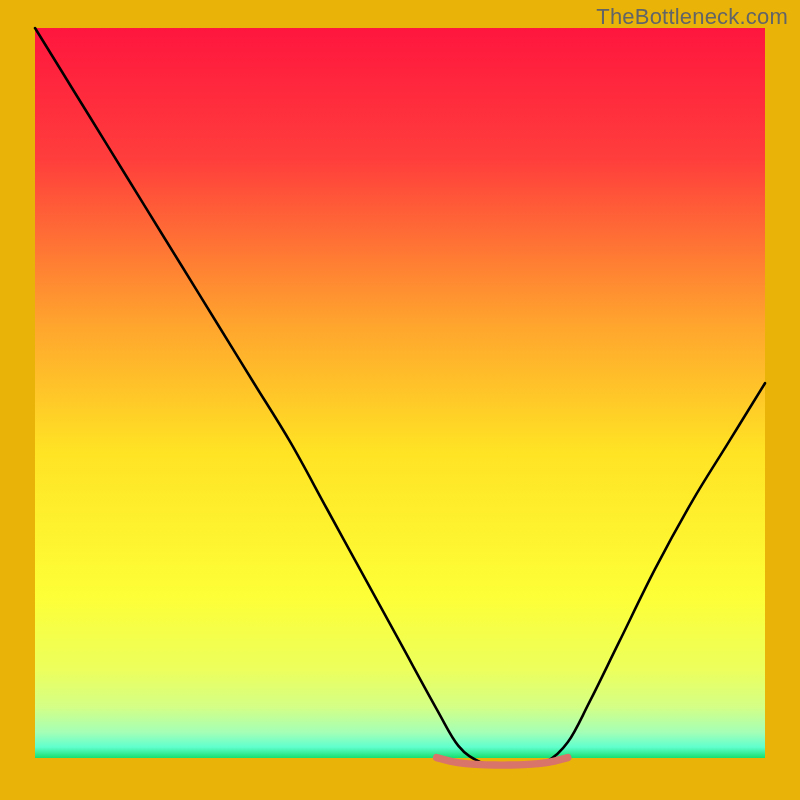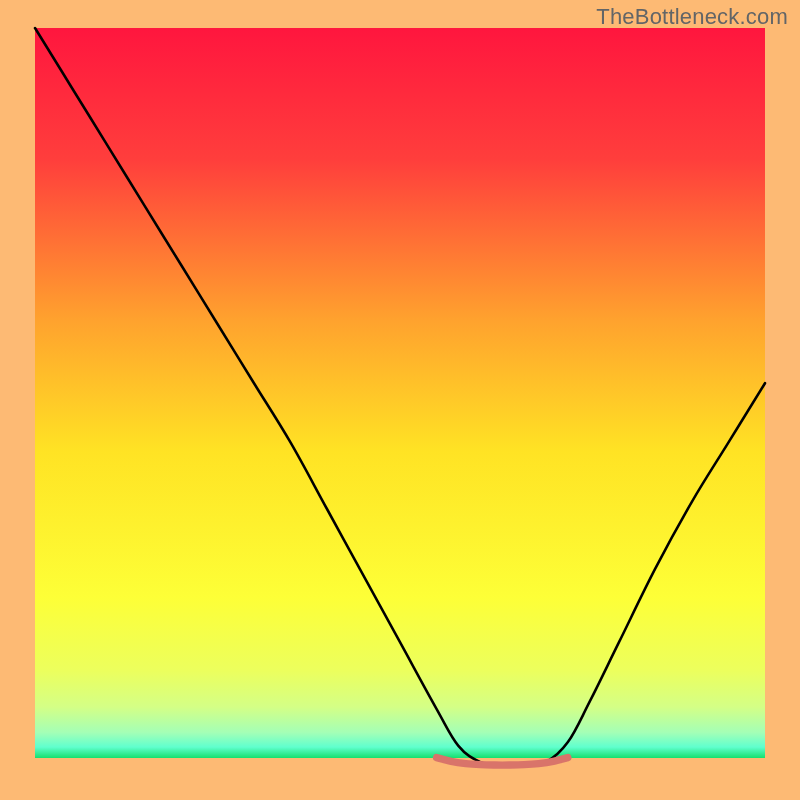--- a/index.html
+++ b/index.html
@@ -8,21 +8,21 @@
     width: 800px;
     height: 800px;
     background: #000;
     overflow: hidden;
     font-family: Arial, Helvetica, sans-serif;
   }
   .frame {
     position: relative;
     width: 800px;
     height: 800px;
-    background: #fdba74;
+    background: #eab308;
   }
   .watermark {
     position: absolute;
     top: 4px;
     right: 12px;
     color: #626567;
     font-size: 22px;
     letter-spacing: 0.2px;
     font-weight: 500;
     z-index: 10;

